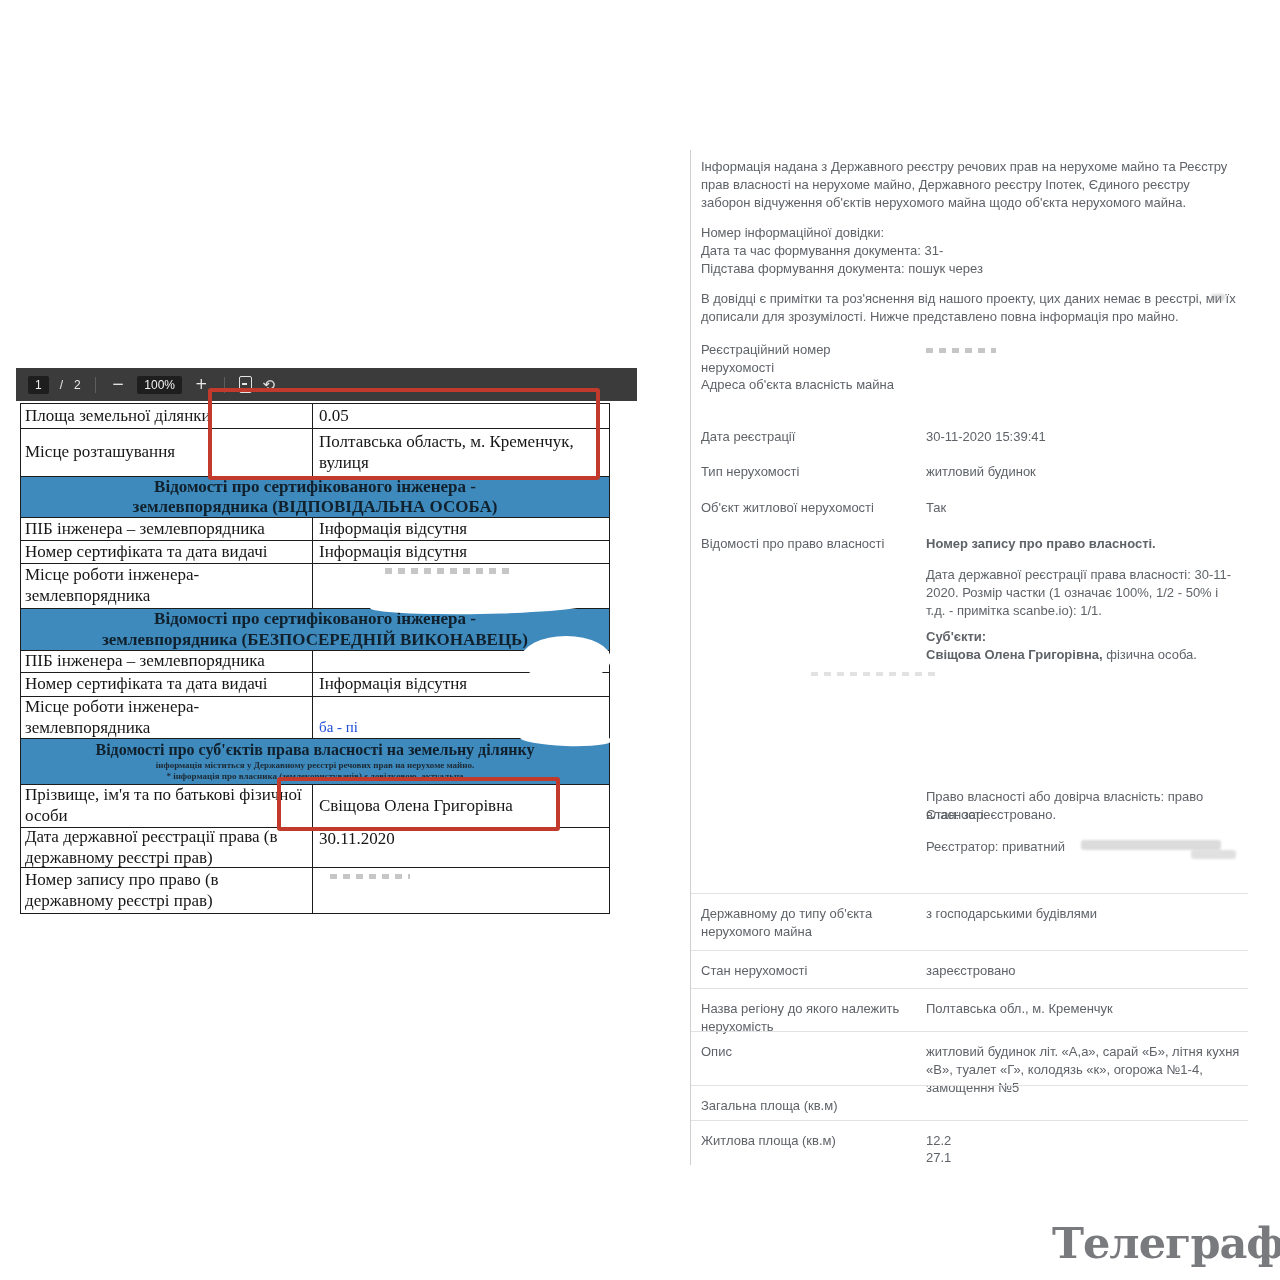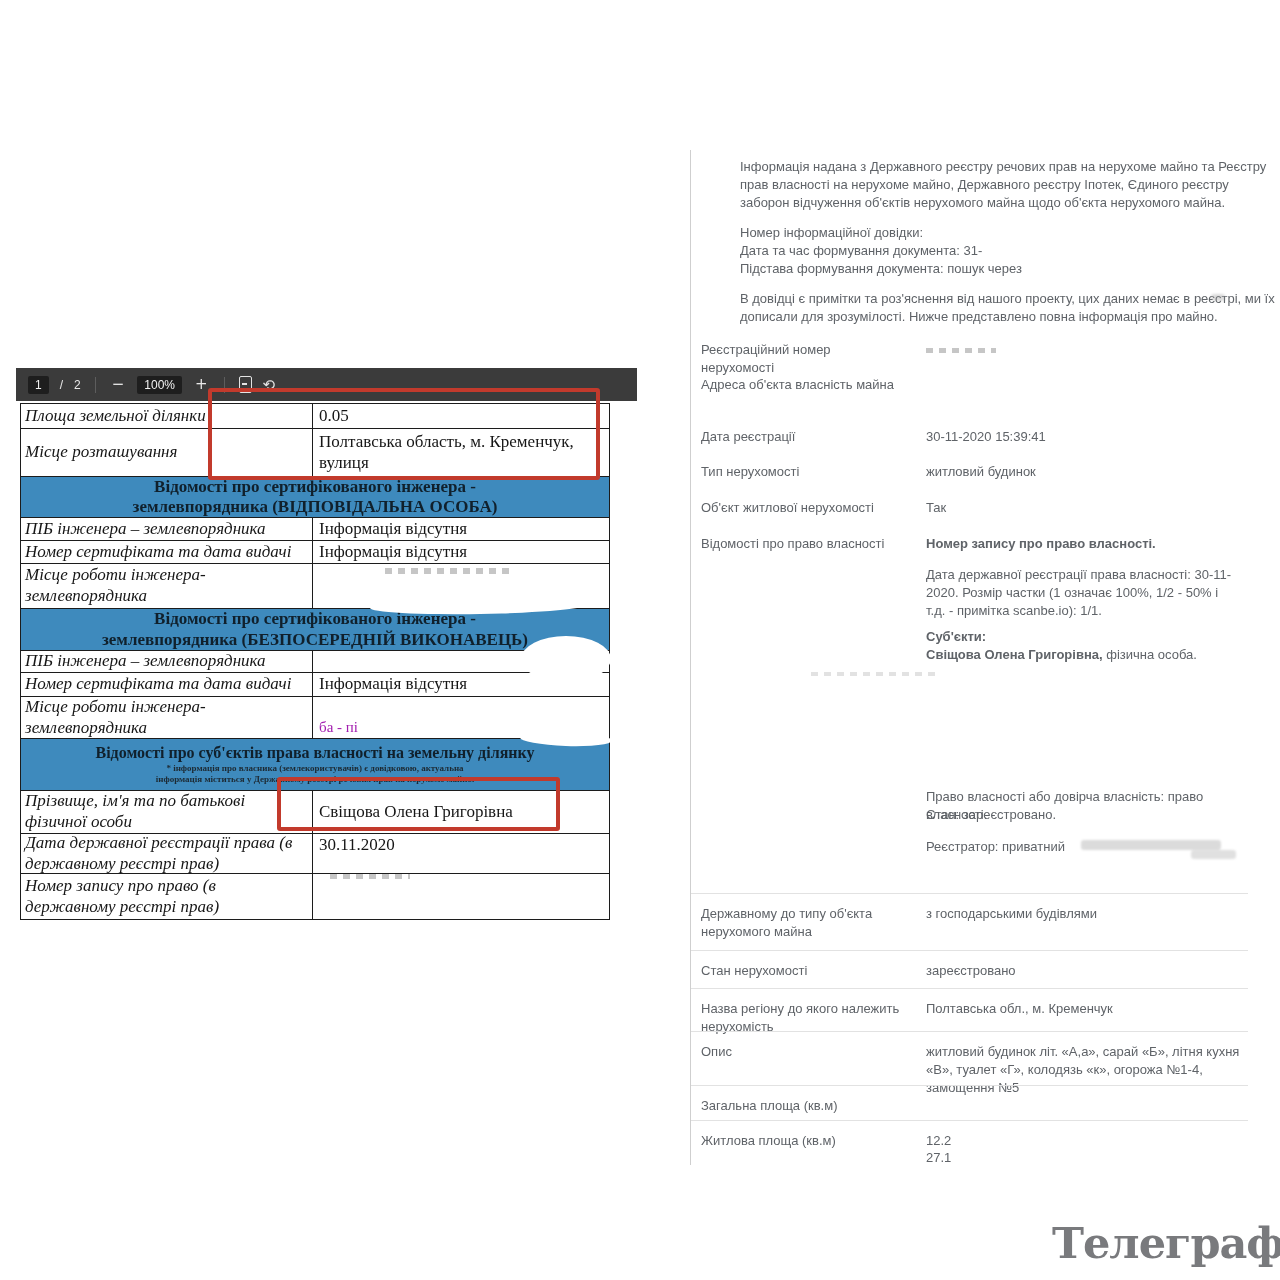--- a/index.html
+++ b/index.html
@@ -19,42 +19,42 @@
             position:relative;}
   .fit-icon::after{content:"";position:absolute;left:2px;top:6px;width:5px;height:2px;background:#e4e4e4;}
   .rot-icon{font-size:15px;color:#e4e4e4;font-family:"DejaVu Sans",sans-serif;}
 
   
   .ptable{position:absolute;left:4px;top:35px;width:588px;border:1px solid #1c1c1c;
           font-family:"Liberation Serif",serif;font-size:17px;color:#161616;background:#fff;}
   .prow{display:flex;border-top:1px solid #1c1c1c;box-sizing:border-box;}
   .prow:first-child{border-top:none;}
   .pcell-l{width:292px;border-right:1px solid #1c1c1c;box-sizing:border-box;padding:1px 4px;
-           display:flex;align-items:center;line-height:1.22;font-style:italic;}
+           display:flex;align-items:center;line-height:1.22;}
   .pcell-v{flex:1;padding:1px 6px;display:flex;align-items:center;line-height:1.22;}
   .phead{background:#3e8abd;text-align:center;font-weight:bold;color:#10202c;
          display:flex;flex-direction:column;justify-content:center;line-height:1.18;box-sizing:border-box;
          border-top:1px solid #1c1c1c;}
   .phead .note{font-weight:bold;font-size:9px;line-height:1.25;color:#1d2a33;}
-  .partial-txt{color:#a21caf;filter:blur(0.5px);font-size:15px;margin-top:20px;}
+  .partial-txt{color:#1d4ed8;filter:blur(0.5px);font-size:15px;margin-top:20px;}
 
   
   .blob{position:absolute;background:#fff;border-radius:50%;z-index:5;}
   .smudge{position:absolute;z-index:6;}
   .dashes{background:repeating-linear-gradient(90deg,#8f8f8f 0 7px,transparent 7px 13px);
           opacity:.5;filter:blur(.4px);}
   .graybar{background:#9a9a9a;opacity:.35;filter:blur(1.2px);border-radius:3px;}
 
   
   .redrect{position:absolute;border:4px solid #c23a2c;border-radius:3px;z-index:10;pointer-events:none;}
 
   
   .report{position:absolute;left:690px;top:150px;width:557px;height:1015px;
           border-left:1px solid #cfcfcf;font-size:13px;color:#5f6368;line-height:18px;}
-  .rp{position:absolute;margin-left:39px;}
+  .rp{position:absolute;}
   .rlabel{position:absolute;left:10px;width:205px;}
   .rvalue{position:absolute;left:235px;width:315px;}
   .rdivider{position:absolute;left:0;width:557px;height:1px;background:#e2e2e2;}
 
   
   .logo{position:absolute;left:1052px;top:1218px;font-family:"DejaVu Serif",serif;font-weight:bold;
         font-size:43px;letter-spacing:-1px;color:#797a7d;}
 </style>
 </head>
 <body>
@@ -110,24 +110,24 @@
     <div class="prow" style="height:24px">
       <div class="pcell-l">Номер сертифіката та дата видачі</div>
       <div class="pcell-v">Інформація відсутня</div>
     </div>
     <div class="prow" style="height:42px">
       <div class="pcell-l">Місце роботи інженера-землевпорядника</div>
       <div class="pcell-v">
           <span class="partial-txt">ба - пі</span>
         </div>
     </div>
-    <div class="phead" style="height:52px">
+    <div class="phead" style="height:46px">
       <div style="font-size:16px">Відомості про суб'єктів права власності на земельну ділянку</div>
+      <div class="note" style="filter:blur(.4px)">інформація міститься у Державному реєстрі речових прав на нерухоме майно.</div>
       <div class="note">* інформація про власника (землекористувачів) є довідковою, актуальна</div>
-      <div class="note" style="filter:blur(.4px)">інформація міститься у Державному реєстрі речових прав на нерухоме майно.</div>
     </div>
     <div class="prow" style="height:43px">
       <div class="pcell-l">Прізвище, ім'я та по батькові фізичної особи</div>
       <div class="pcell-v">Свіщова Олена Григорівна</div>
     </div>
     <div class="prow" style="height:40px">
       <div class="pcell-l">Дата державної реєстрації права (в державному реєстрі прав)</div>
       <div class="pcell-v" style="align-items:flex-start">30.11.2020</div>
     </div>
     <div class="prow" style="height:46px">

